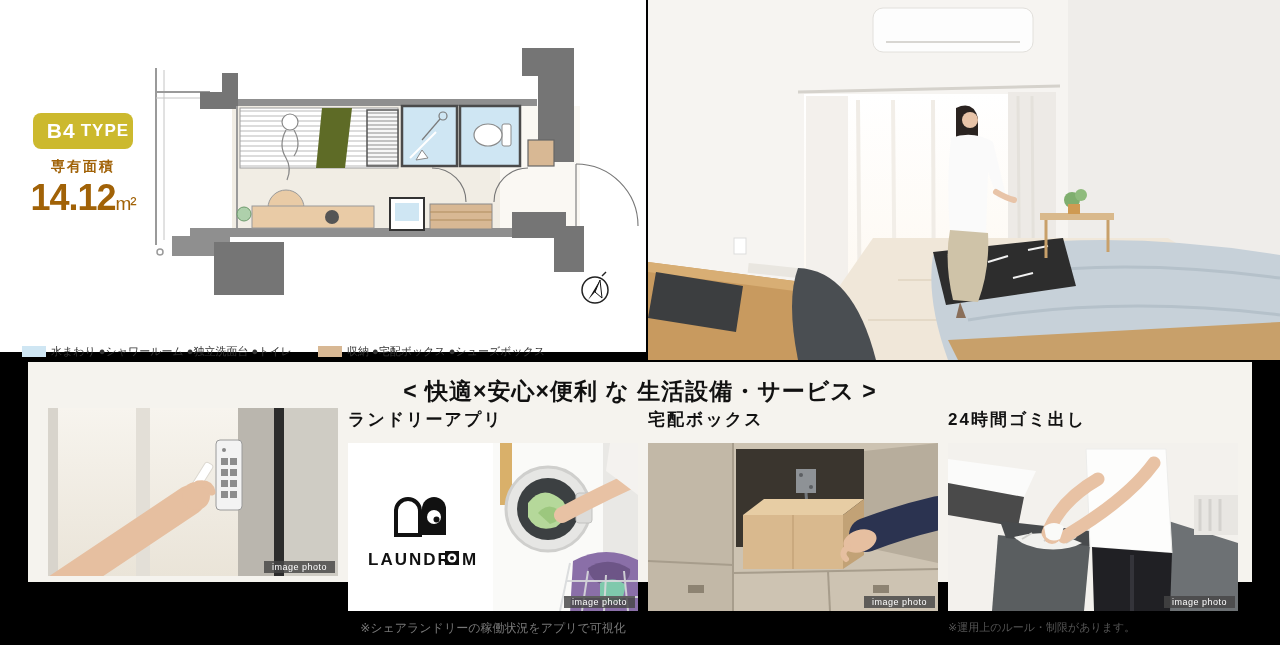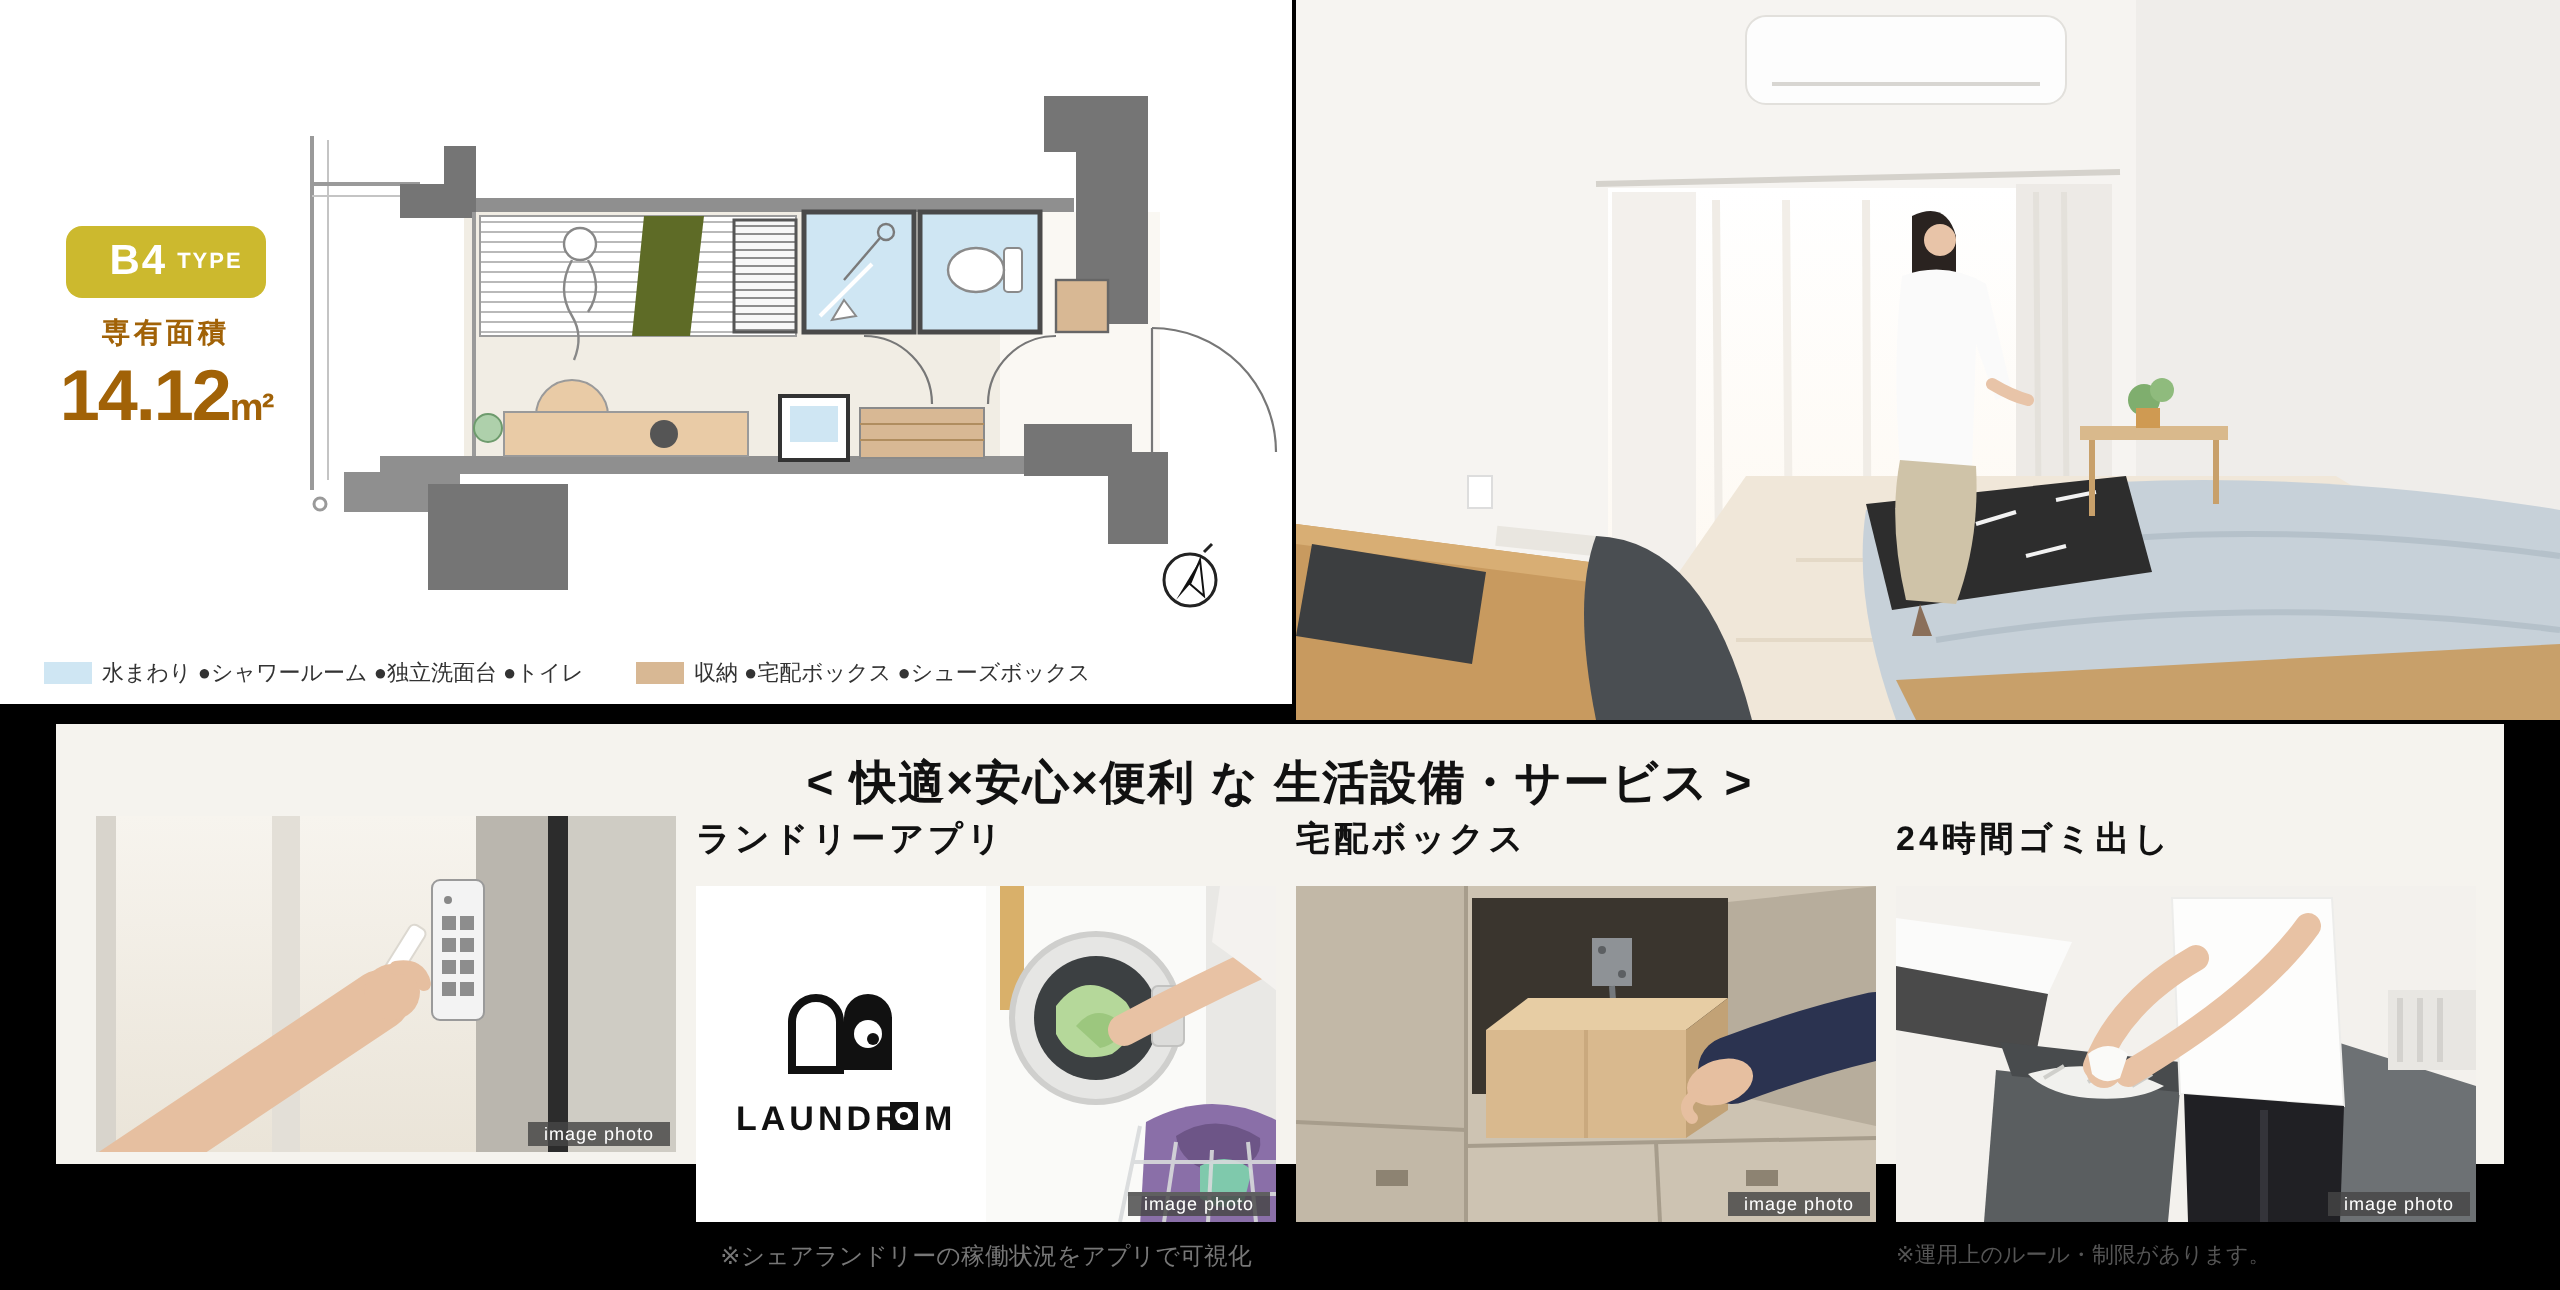--- a/index.html
+++ b/index.html
@@ -6,27 +6,27 @@
   html,body { background:#000; width:1280px; height:645px; overflow:hidden;
               font-family:"Liberation Sans","DejaVu Sans",sans-serif; }
   .stage { position:relative; width:1280px; height:645px; background:#000; }
 
   
   .fp-panel { position:absolute; left:0; top:0; width:646px; height:352px; background:#ffffff; }
   .type-badge { position:absolute; left:33px; top:113px; width:100px; height:36px;
                 background:#ccb92e; border-radius:8px; display:flex; align-items:center;
                 justify-content:center; gap:5px; color:#fff;padding-left:10px; }
   .type-badge .big { font-size:21px; font-weight:bold; letter-spacing:1px; }
-  .type-badge .small { font-size:11px; font-weight:bold; letter-spacing:1px; }
+  .type-badge .small { font-size:17px; font-weight:bold; letter-spacing:1px; }
   .area-block { position:absolute; left:14px; top:158px; width:138px; text-align:center; color:#a16207; }
   .area-label { font-size:14px; font-weight:bold; letter-spacing:2px; }
   .area-value { font-size:36px; font-weight:bold; line-height:1.2; letter-spacing:-1px; }
-  .area-unit  { font-size:19px; font-weight:bold; }
+  .area-unit  { font-size:19px; font-weight:normal; }
   .plan-svg { position:absolute; left:140px; top:40px; }
-  .legend { position:absolute; left:22px; top:329px; display:flex; gap:26px;
+  .legend { position:absolute; left:22px; top:344px; display:flex; gap:26px;
             font-size:11px; color:#333; align-items:center; }
   .legend-item { display:flex; align-items:center; gap:5px; }
   .swatch { width:24px; height:11px; display:inline-block; }
   .swatch.blue { background:#cfe6f3; }
   .swatch.tan  { background:#d8b894; }
 
   
   .photo-panel { position:absolute; left:648px; top:0; width:632px; height:360px; overflow:hidden; }
 
   

